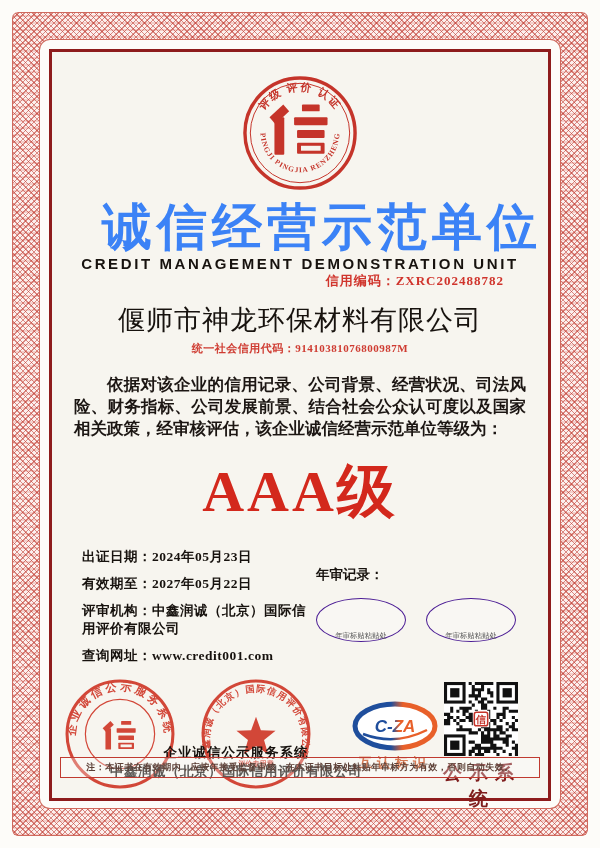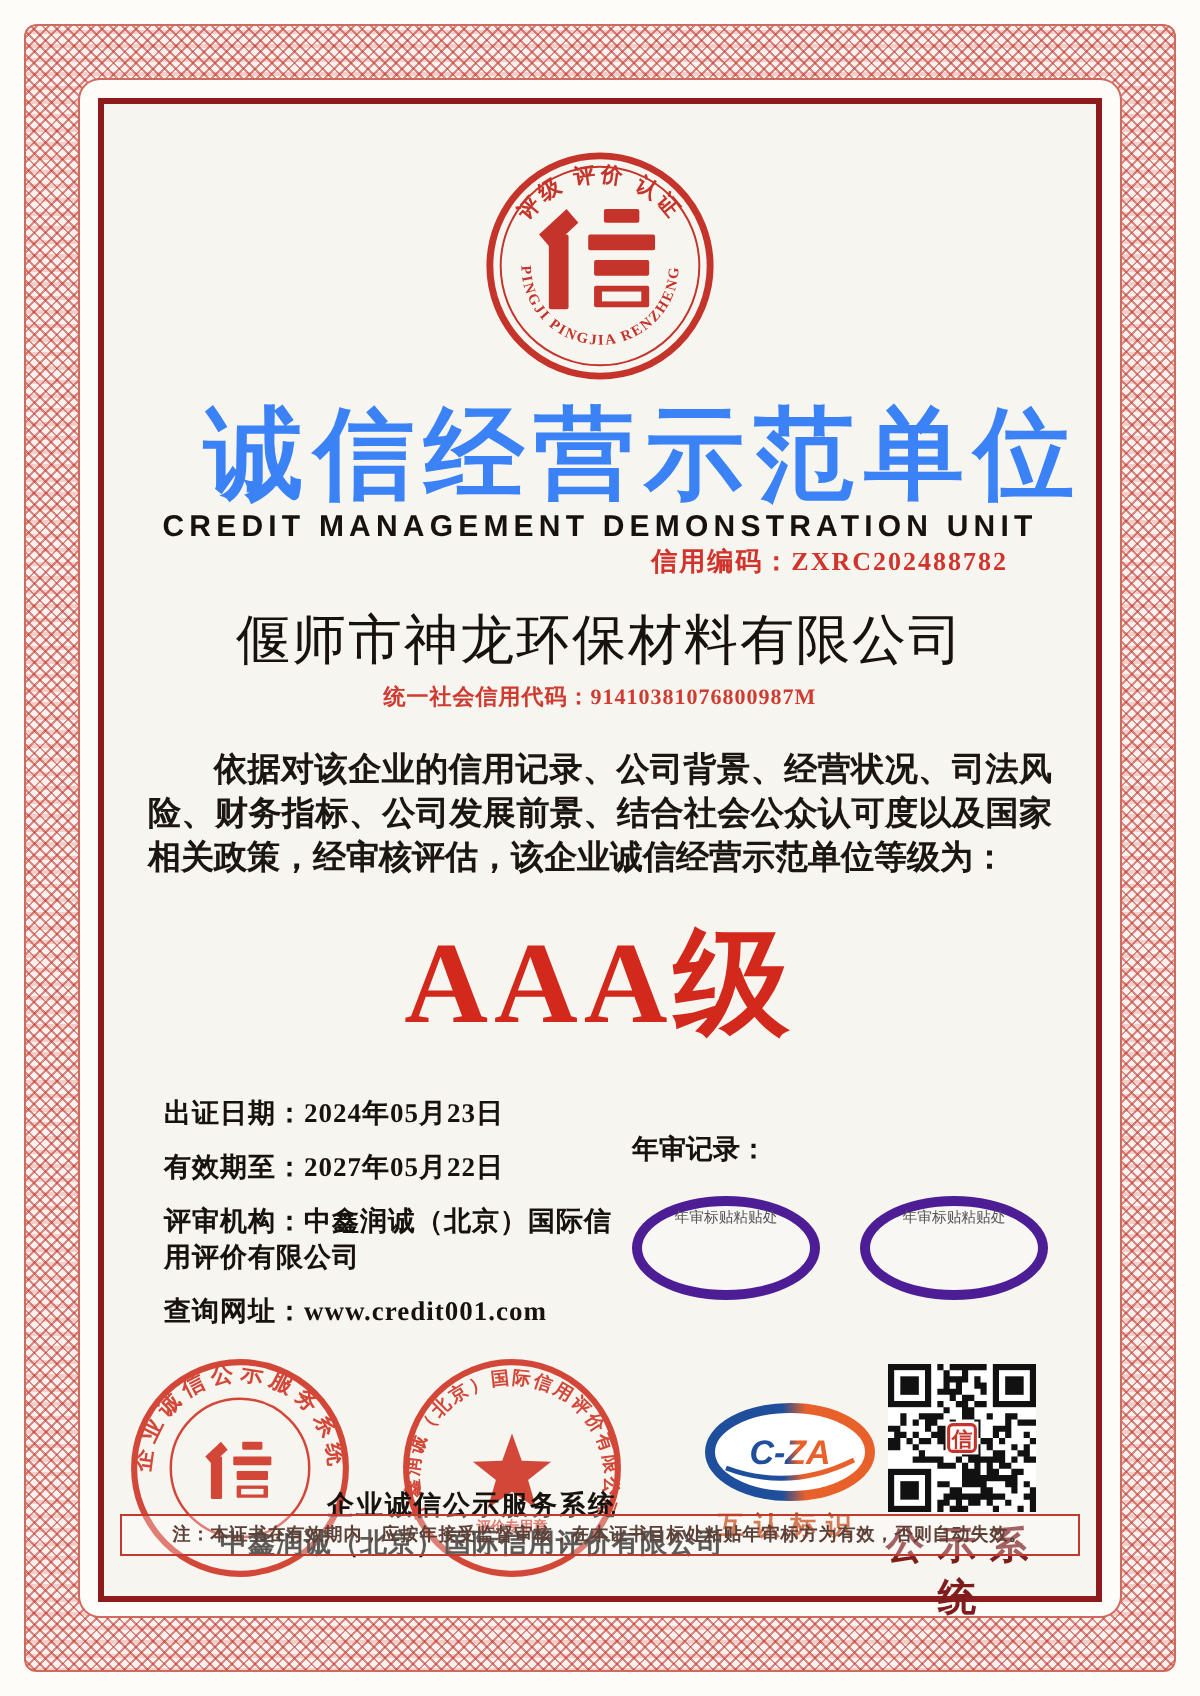--- a/index.html
+++ b/index.html
@@ -43,22 +43,22 @@
 
   .grade{margin:20px 0 0;text-align:center;font-size:58px;font-weight:700;
     color:#d3281c;letter-spacing:3px;line-height:1.1;}
 
   .details-wrap{display:flex;margin:24px 24px 0 30px;}
   .details-left{flex:1;}
   .detail-row{font-size:13.5px;font-weight:700;color:#17120e;margin:0 0 9px;letter-spacing:.5px;}
   .details-right{width:208px;padding-top:18px;}
   .ar-label{font-size:13.5px;font-weight:700;color:#17120e;}
   .ar-slots{display:flex;gap:20px;margin-top:14px;}
-  .ar-ellipse{width:88px;height:42px;border:5px solid #4c1d95;border-radius:50%;
-    display:flex;align-items:flex-start;justify-content:center;background:rgba(255,255,255,.25);}
+  .ar-ellipse{width:88px;height:42px;border:1px solid #4c1d95;border-radius:50%;
+    display:flex;align-items:flex-end;justify-content:center;background:rgba(255,255,255,.25);}
   .ar-ellipse span{font-size:8px;color:#555;transform:scale(.92);white-space:nowrap;}
 
   .seals-area{position:relative;height:130px;margin:4px 10px 0;}
   .seal-abs{position:absolute;}
   .footer-text{position:absolute;left:0;width:348px;text-align:center;
     font-weight:700;color:#17120e;}
   .ft1{top:66px;font-size:13.5px;letter-spacing:1px;}
   .ft2{top:85px;font-size:13.5px;letter-spacing:.5px;}
   .cza-box{position:absolute;left:288px;top:22px;width:90px;text-align:center;}
   .cza-label{position:absolute;left:288px;top:76px;width:90px;text-align:center;

